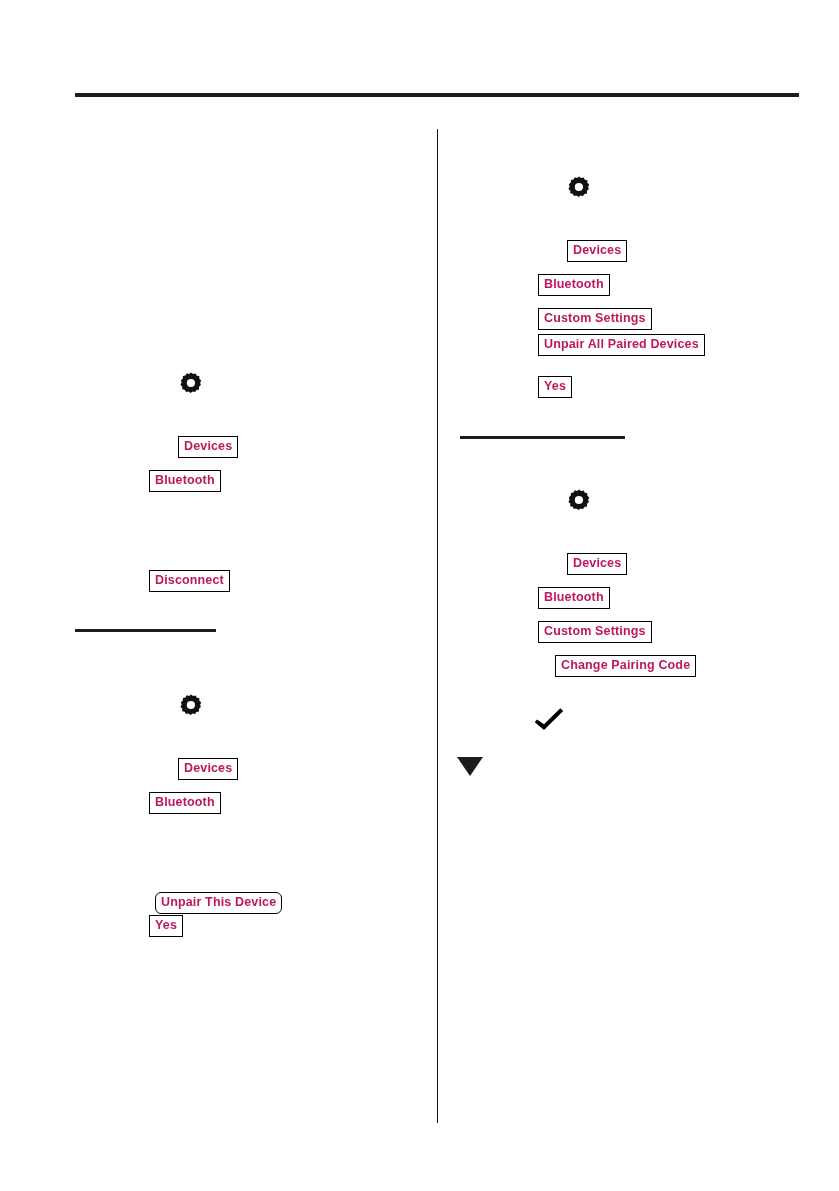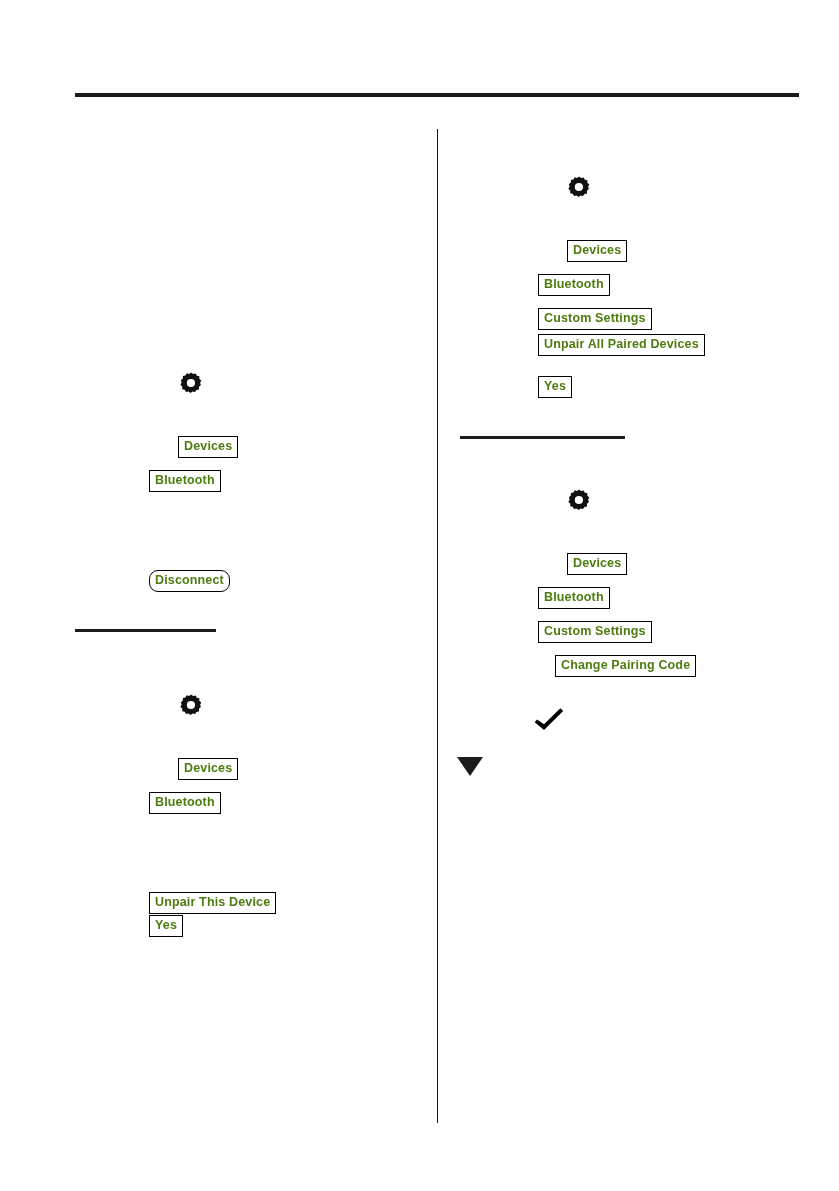--- a/index.html
+++ b/index.html
@@ -61,21 +61,21 @@
     display: inline-block;
     border: 1.6px solid #000000;
     background: #ffffff;
     font-family: "Liberation Sans", sans-serif;
     font-weight: bold;
     font-size: 12.5px;
     line-height: 1;
     letter-spacing: 0.15px;
     padding: 3px 5px 4px 5px;
     white-space: nowrap;
-    color: #4d7c0f;
+    color: #be185d;
   }
 
   
   .gear-icon {
     position: absolute;
     width: 26px;
     height: 26px;
   }
   .gear-icon svg { display: block; width: 26px; height: 26px; }
 
@@ -114,39 +114,39 @@
           <path fill="#111111" d="M13 0.6 L15.1 2.0 L17.6 1.5 L18.9 3.7 L21.4 4.2 L21.3 6.8 L23.3 8.4 L22.1 10.7 L22.9 13.1 L21.0 14.8 L21.0 17.4 L18.5 18.0 L17.0 20.1 L14.6 19.6 L12.5 21.0 L10.5 19.5 L8.0 19.9 L6.7 17.8 L4.2 17.2 L4.3 14.6 L2.4 12.9 L3.6 10.6 L2.9 8.2 L4.8 6.6 L4.9 4.0 L7.4 3.5 L8.8 1.3 L11.2 1.9 Z"></path>
           <circle cx="12.9" cy="11.0" r="8.3" fill="#111111"></circle>
           <circle cx="12.9" cy="11.0" r="4.1" fill="#ffffff"></circle>
         </svg>
       </div>
 
       <div class="ctrl" style="left:178px; top:436px;">Devices</div>
 
       <div class="ctrl" style="left:149px; top:470px;">Bluetooth</div>
 
-      <div class="ctrl" style="left:149px; top:570px;border-radius:9px;">Disconnect</div>
+      <div class="ctrl" style="left:149px; top:570px;">Disconnect</div>
     </div>
 
     <div class="section-rule" style="left:75px; top:629px; width:141px;"></div>
 
     <div>
       <div class="gear-icon" style="left:178px; top:694px;">
         <svg viewBox="0 0 26 26" xmlns="http://www.w3.org/2000/svg">
           <path fill="#111111" d="M13 0.6 L15.1 2.0 L17.6 1.5 L18.9 3.7 L21.4 4.2 L21.3 6.8 L23.3 8.4 L22.1 10.7 L22.9 13.1 L21.0 14.8 L21.0 17.4 L18.5 18.0 L17.0 20.1 L14.6 19.6 L12.5 21.0 L10.5 19.5 L8.0 19.9 L6.7 17.8 L4.2 17.2 L4.3 14.6 L2.4 12.9 L3.6 10.6 L2.9 8.2 L4.8 6.6 L4.9 4.0 L7.4 3.5 L8.8 1.3 L11.2 1.9 Z"></path>
           <circle cx="12.9" cy="11.0" r="8.3" fill="#111111"></circle>
           <circle cx="12.9" cy="11.0" r="4.1" fill="#ffffff"></circle>
         </svg>
       </div>
 
       <div class="ctrl" style="left:178px; top:758px;">Devices</div>
 
       <div class="ctrl" style="left:149px; top:792px;">Bluetooth</div>
 
-      <div class="ctrl" style="left:149px; top:892px;">Unpair This Device</div>
+      <div class="ctrl" style="left:155px; top:892px;border-radius:6px;">Unpair This Device</div>
 
       <div class="ctrl" style="left:149px; top:915px;">Yes</div>
     </div>
   </div>
 
   <div class="col col-right">
 
     <div>
       <div class="gear-icon" style="left:129px; top:176px;">
         <svg viewBox="0 0 26 26" xmlns="http://www.w3.org/2000/svg">

